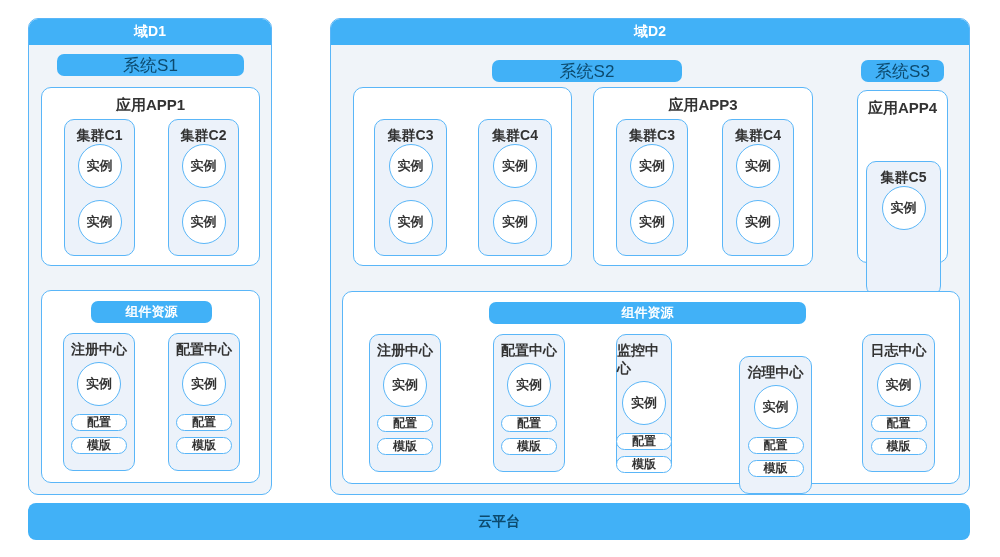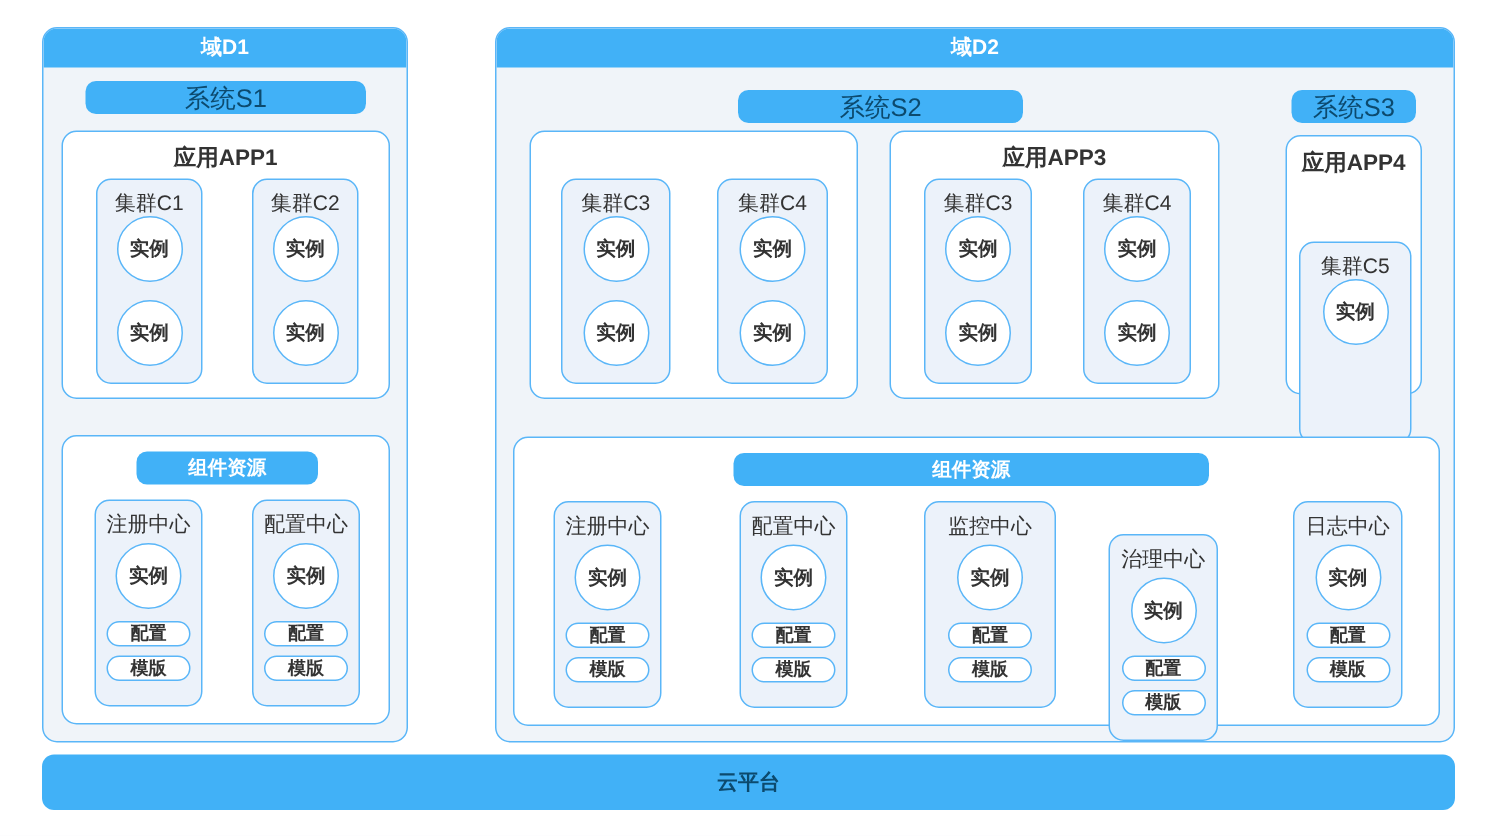--- a/index.html
+++ b/index.html
@@ -24,21 +24,21 @@
   .sys-pill{position:absolute;height:22px;background:var(--blue);border-radius:7px;
           display:flex;align-items:center;justify-content:center;
           color:#0c4a6e;font-weight:normal;font-size:17px;}
 
   .white-box{position:absolute;background:var(--white);border:1.5px solid var(--border);
           border-radius:10px;}
   .box-title{margin-top:8px;text-align:center;font-weight:bold;font-size:15px;color:var(--text);}
 
   .cluster, .center{position:absolute;background:var(--innerbox);border:1.5px solid var(--border);
           border-radius:10px;display:flex;flex-direction:column;align-items:center;}
-  .cluster-title, .center-title{margin-top:6px;font-weight:normal;font-size:14px;line-height:18px;color:var(--text);}
+  .cluster-title, .center-title{margin-top:6px;font-weight:bold;font-size:14px;line-height:18px;color:var(--text);}
 
   .instance-circle{width:44px;height:44px;border-radius:50%;background:var(--white);
           border:1.5px solid var(--border);display:flex;align-items:center;justify-content:center;
           font-size:13px;font-weight:bold;color:var(--text);flex-shrink:0;}
   .cluster .instance-circle:nth-of-type(1){margin-top:7px;}
   .cluster .instance-circle + .instance-circle{margin-top:12px;}
   .cluster.single .instance-circle:nth-of-type(1){margin-top:37px;}
 
   .center .instance-circle{margin-top:4px;}
   .small-pill{margin-top:6px;width:56px;height:17px;background:var(--white);
@@ -161,21 +161,21 @@
         <div class="small-pill">模版</div>
       </div>
 
       <div class="center" style="left:150px;top:42px;width:72px;height:138px;">
         <div class="center-title">配置中心</div>
         <div class="instance-circle">实例</div>
         <div class="small-pill first">配置</div>
         <div class="small-pill">模版</div>
       </div>
 
-      <div class="center" style="left:273px;top:42px;width:88px;height:138px;">
+      <div class="center" style="left:273px;top:42px;width:56px;height:138px;">
         <div class="center-title">监控中心</div>
         <div class="instance-circle">实例</div>
         <div class="small-pill first">配置</div>
         <div class="small-pill">模版</div>
       </div>
 
       <div class="center" style="left:396px;top:42px;width:73px;height:138px;margin-top:22px;">
         <div class="center-title">治理中心</div>
         <div class="instance-circle">实例</div>
         <div class="small-pill first">配置</div>

